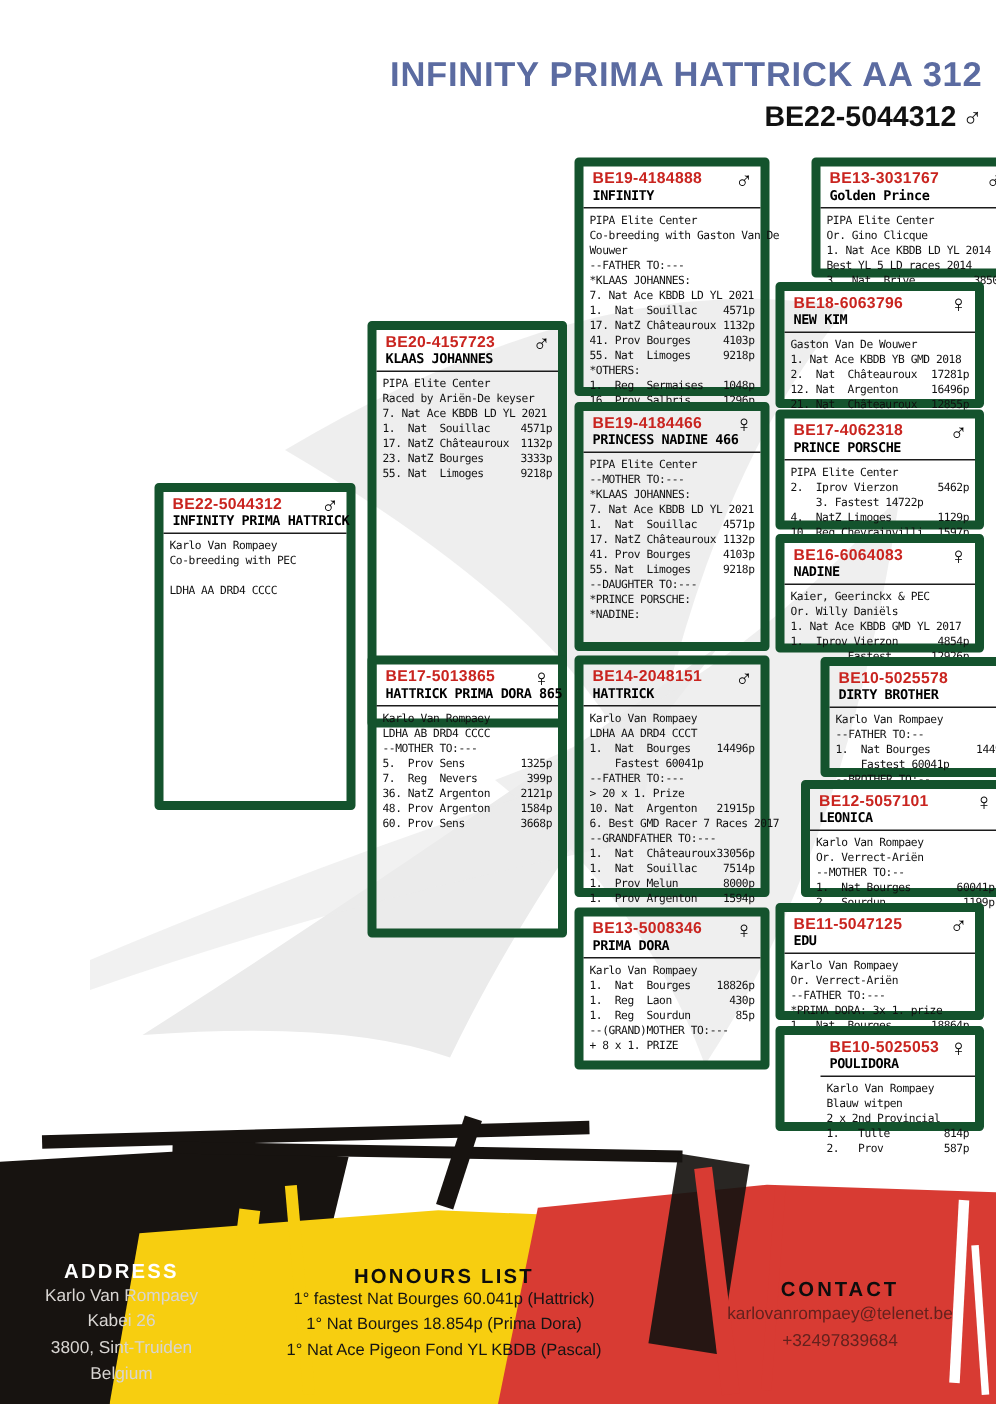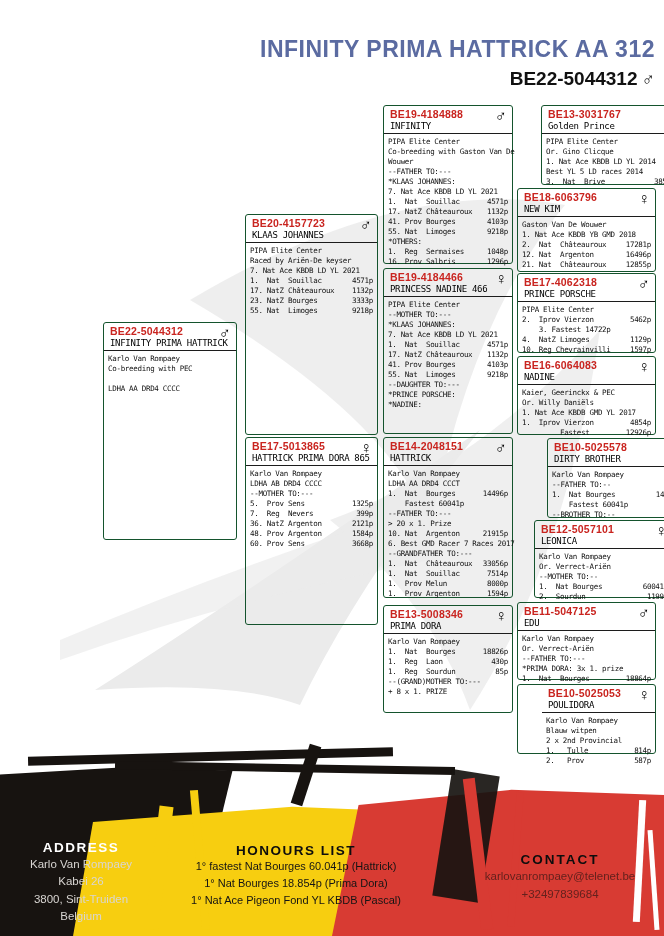--- a/index.html
+++ b/index.html
@@ -7,24 +7,24 @@
         font-family:"Liberation Sans",sans-serif;margin:0 auto;}
   
   .title{position:absolute;top:36px;right:9px;font-size:23px;font-weight:bold;
          color:#5b6ba1;letter-spacing:.5px;z-index:3;}
   .subtitle{position:absolute;top:68px;right:9px;font-size:19px;font-weight:bold;color:#111;z-index:3;}
   .subtitle .sex{font-size:18px;margin-left:4px;}
   
   .wm{position:absolute;inset:0;z-index:1;}
   
   .pedigree{position:absolute;inset:0;z-index:2;}
-  .pbox{position:absolute;border:1px solid #14532d;border-radius:3px;background:transparent;box-sizing:border-box;}
+  .pbox{position:absolute;border:6px solid #14532d;border-radius:3px;background:transparent;box-sizing:border-box;}
   .pbox-head{position:relative;border-bottom:1.5px solid #1c1c1c;padding:2px 6px 2px;}
   .pbox-id{font-weight:bold;font-size:10.5px;color:#c9241f;letter-spacing:.2px;}
-  .pbox-name{font-family:"DejaVu Sans Mono",monospace;font-weight:normal;font-size:9px;
+  .pbox-name{font-family:"DejaVu Sans Mono",monospace;font-weight:bold;font-size:9px;
              letter-spacing:-.3px;color:#000;margin-top:1px;white-space:pre;}
   .pbox-sex{position:absolute;right:5px;top:2px;font-size:16px;font-weight:bold;color:#000;line-height:1;}
   .pbox-body{padding:3px 4px;font-family:"DejaVu Sans Mono",monospace;font-size:7.5px;
              letter-spacing:-.3px;line-height:1.33;color:#101010;text-align:center;}
   .prow{display:flex;justify-content:space-between;}
   .pl,.pr{white-space:pre;}
   
   .flag{position:absolute;left:0;right:0;bottom:0;height:170px;z-index:4;}
   .flag-layer{position:absolute;inset:0;}
   .flag-black{background:#171310;clip-path:polygon(0 5%,22% 0,35% 3%,29% 100%,0 100%);}
@@ -81,21 +81,21 @@
             <span class="pl">Co-breeding with PEC</span>
           </div>
           <div class="prow">
             <span class="pl"> </span>
           </div>
           <div class="prow">
             <span class="pl">LDHA AA DRD4 CCCC</span>
           </div>
         </div>
       </div>
-      <div class="pbox" style="left: 245px; top: 214px; width: 133px; height: 221px;">
+      <div class="pbox" style="left: 245px; top: 214px; width: 133px; height: 271px;">
         <div class="pbox-head">
           <div class="pbox-id">BE20-4157723</div>
           <div class="pbox-name">KLAAS JOHANNES</div>
           <div class="pbox-sex">♂</div>
         </div>
         <div class="pbox-body">
           <div class="prow">
             <span class="pl">PIPA Elite Center</span>
           </div>
           <div class="prow">

